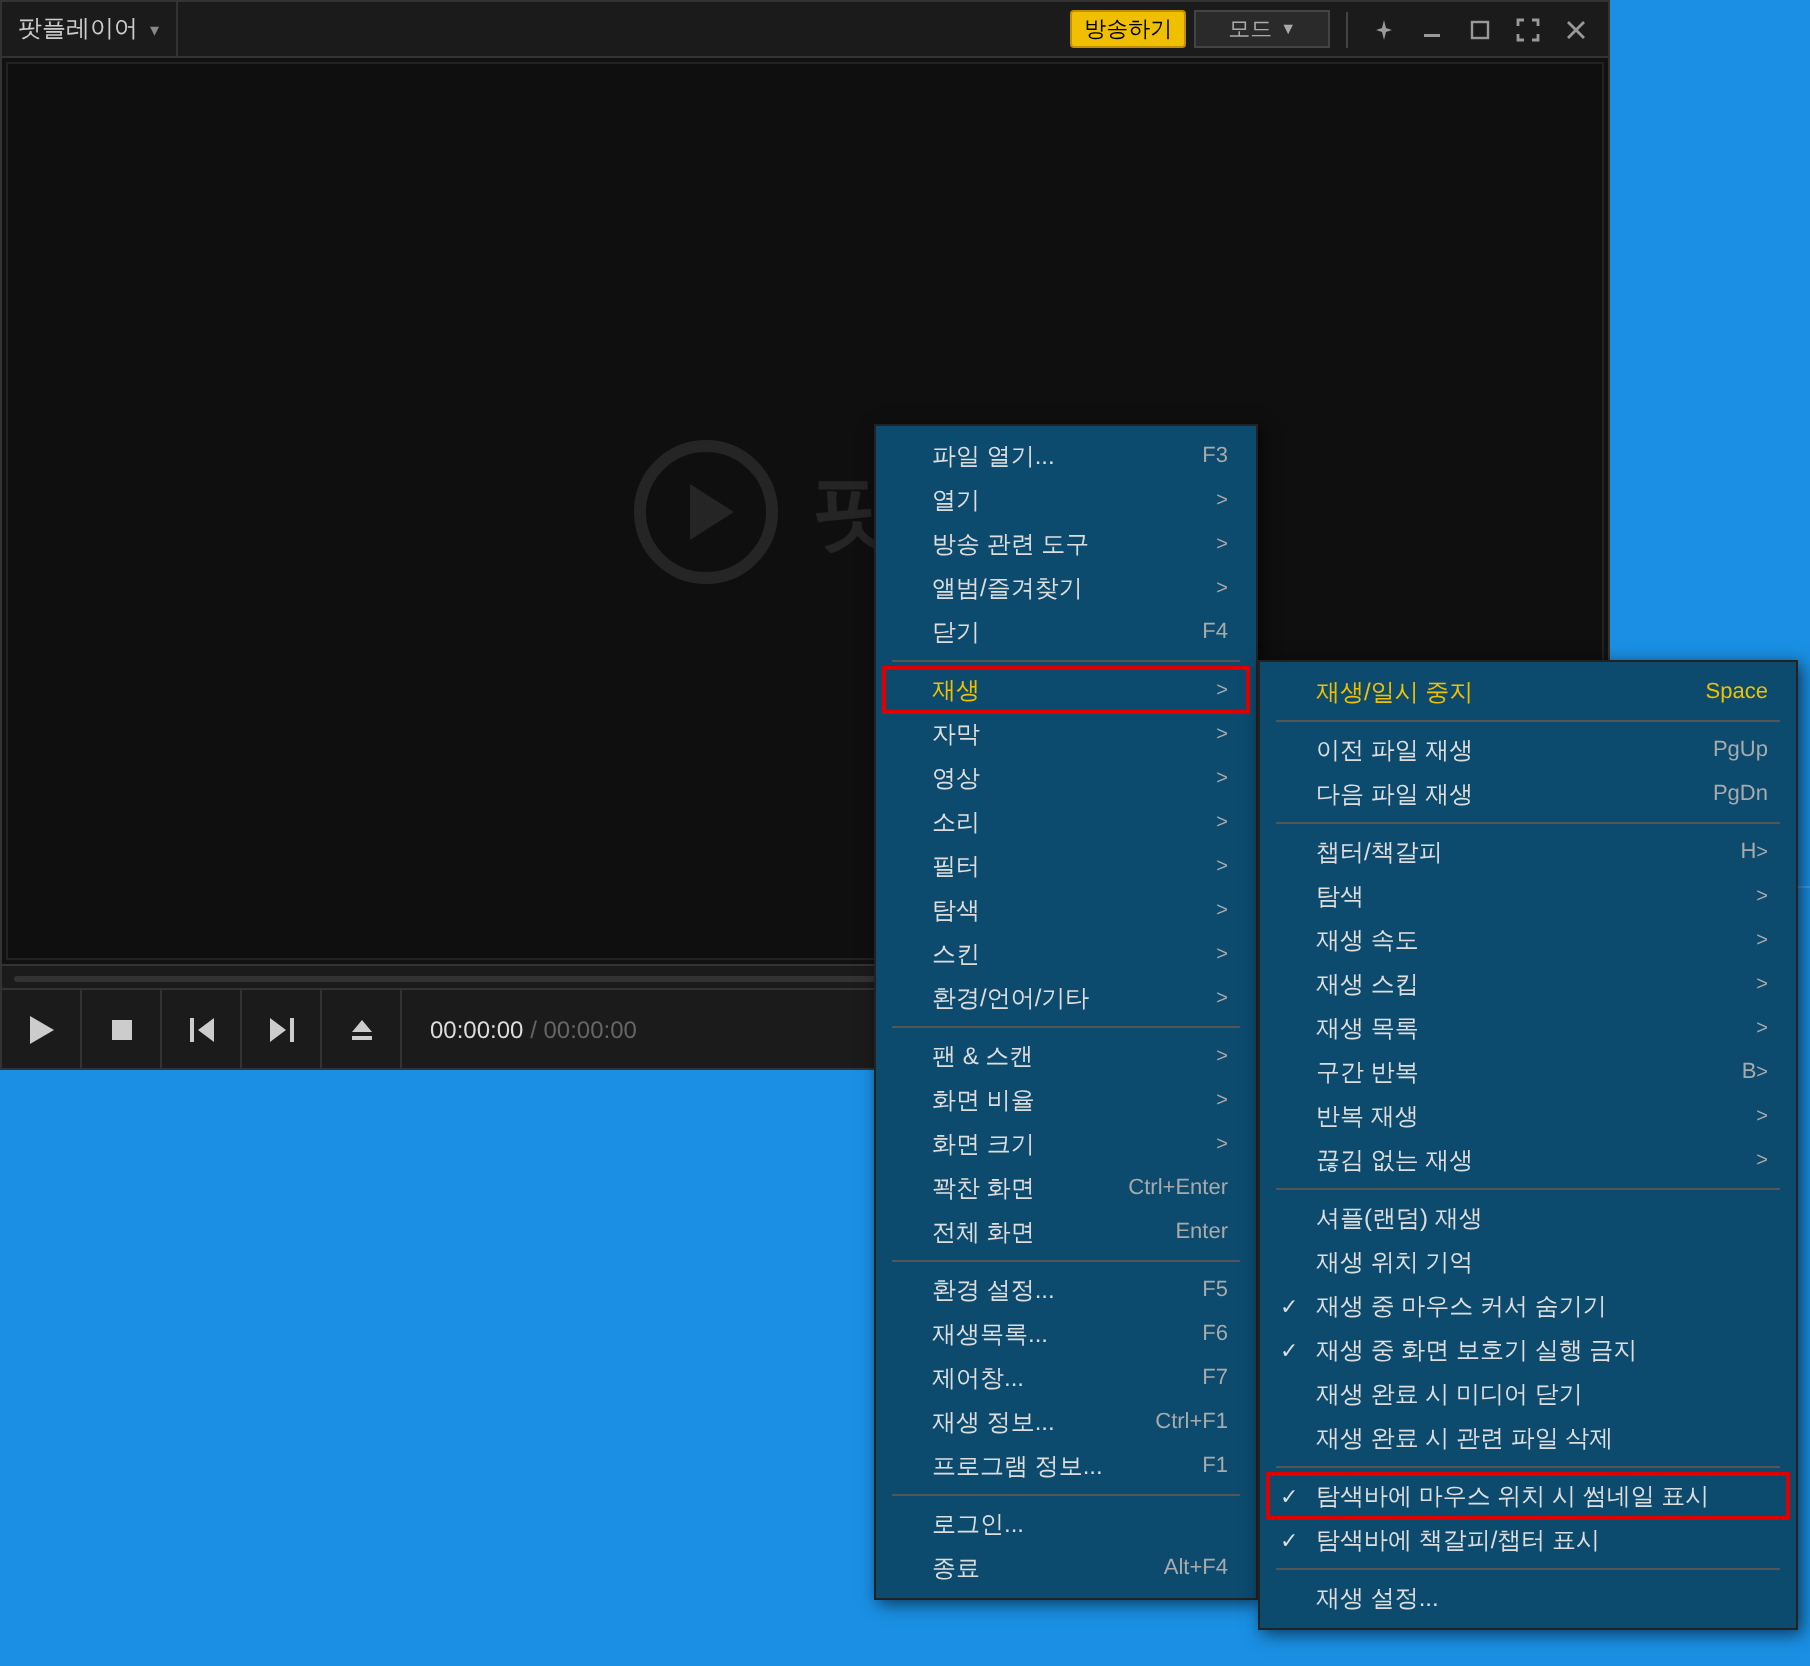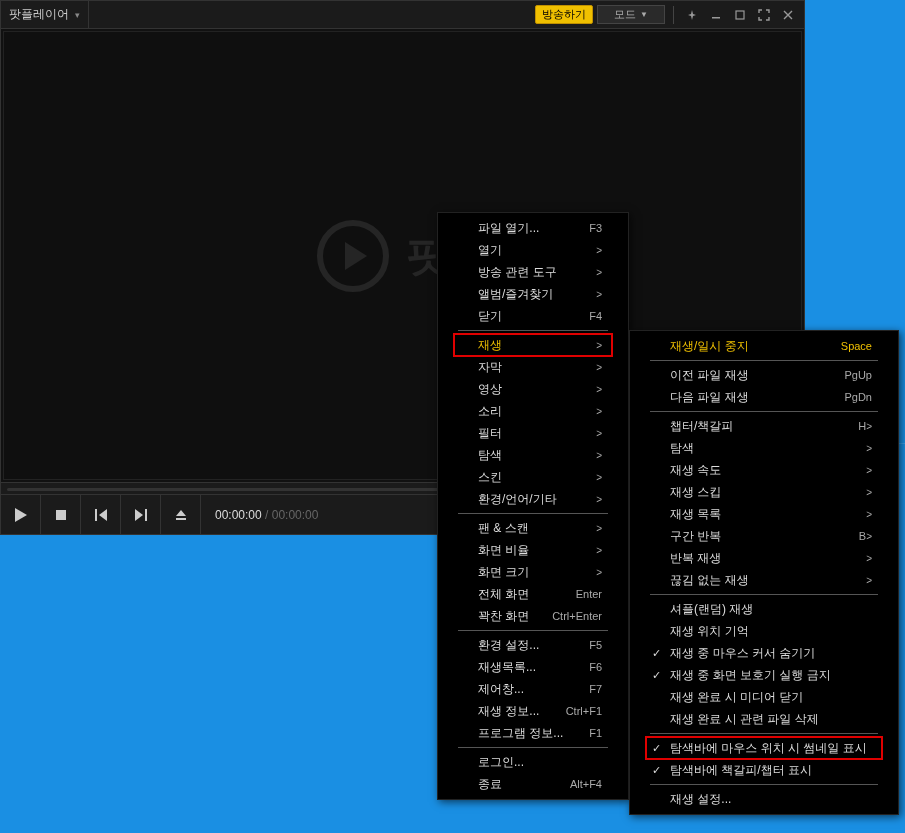--- a/index.html
+++ b/index.html
@@ -151,24 +151,24 @@
   .ctrl-btn svg { fill: #ccc; }
   .time-display {
     padding: 0 14px;
     font-size: 12px;
     color: #ddd;
   }
   .time-total { color: #666; text-align: right; }
   
   .menu {
     position: absolute;
-    background: #000000;
+    background: #0c4a6e;
     border: 1px solid #222;
     box-shadow: 2px 2px 8px rgba(0,0,0,0.6);
-    padding: 4px 16px;
+    padding: 4px 4px;
   }
   .menu1 {
     top: 212px;
     left: 437px;
     width: 192px;
   }
   .menu2 {
     top: 330px;
     left: 629px;
     width: 270px;
@@ -365,26 +365,26 @@
     </div>
     <div class="menu-item">
       <span class="label">화면 비율</span>
       <span class="sub">&gt;</span>
     </div>
     <div class="menu-item">
       <span class="label">화면 크기</span>
       <span class="sub">&gt;</span>
     </div>
     <div class="menu-item">
+      <span class="label">꽉찬 화면</span>
+      <span class="shortcut">Ctrl+Enter</span>
+    </div>
+    <div class="menu-item">
       <span class="label">전체 화면</span>
       <span class="shortcut">Enter</span>
-    </div>
-    <div class="menu-item">
-      <span class="label">꽉찬 화면</span>
-      <span class="shortcut">Ctrl+Enter</span>
     </div>
     <div class="menu-sep"></div>
     <div class="menu-item">
       <span class="label">환경 설정...</span>
       <span class="shortcut">F5</span>
     </div>
     <div class="menu-item">
       <span class="label">재생목록...</span>
       <span class="shortcut">F6</span>
     </div>

